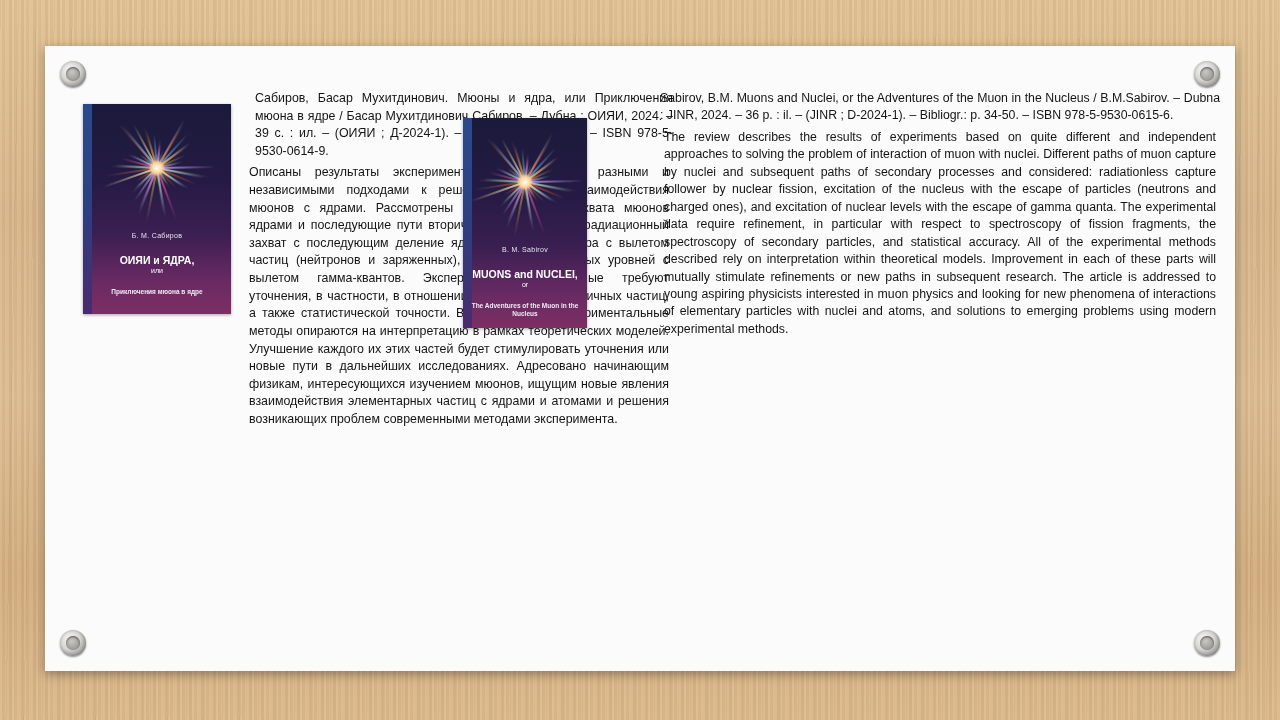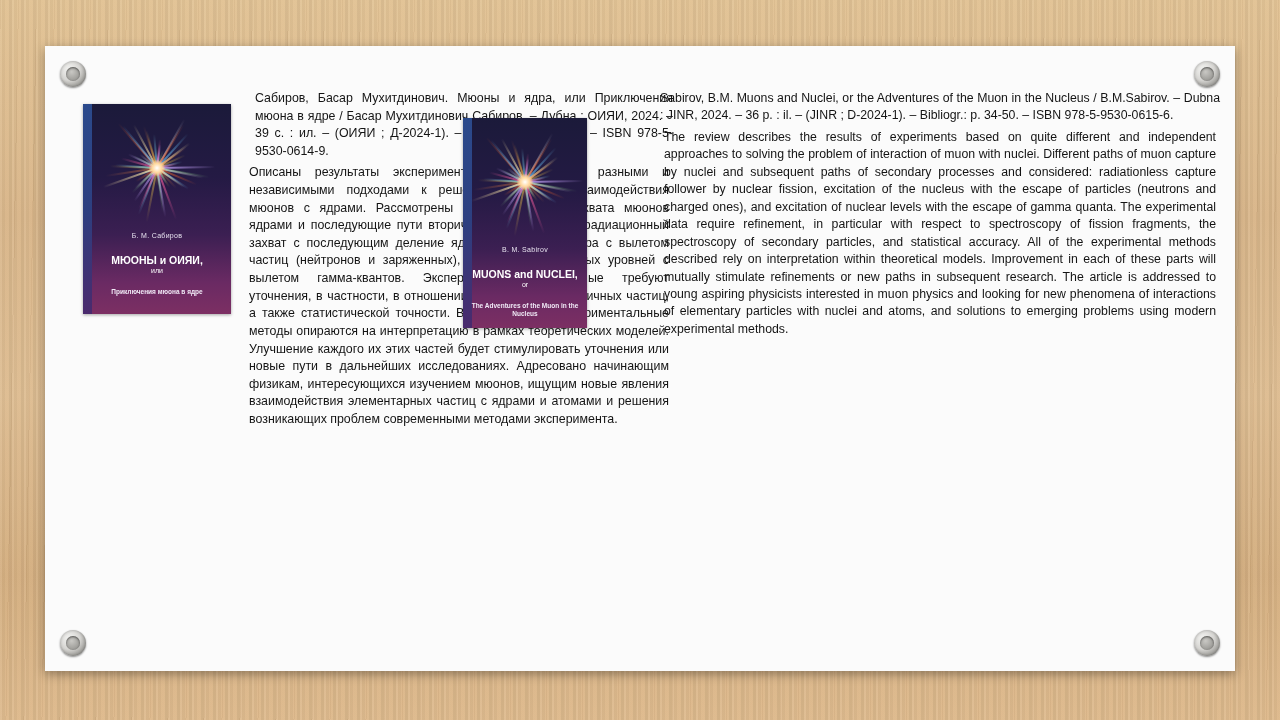--- a/index.html
+++ b/index.html
@@ -251,21 +251,21 @@
             <div class="ray" style="height: 28px; background: linear-gradient(rgb(255, 138, 61) 0%, rgba(255, 255, 255, 0) 100%); transform: translate(-50%, 0px) rotate(316.043deg); opacity: 0.5;"></div>
             <div class="ray" style="height: 23px; background: linear-gradient(rgb(255, 210, 74) 0%, rgba(255, 255, 255, 0) 100%); transform: translate(-50%, 0px) rotate(326.87deg); opacity: 0.6;"></div>
             <div class="ray" style="height: 18px; background: linear-gradient(rgb(127, 227, 255) 0%, rgba(255, 255, 255, 0) 100%); transform: translate(-50%, 0px) rotate(328.696deg); opacity: 0.7;"></div>
             <div class="ray" style="height: 55px; background: linear-gradient(rgb(255, 95, 162) 0%, rgba(255, 255, 255, 0) 100%); transform: translate(-50%, 0px) rotate(339.522deg); opacity: 0.8;"></div>
             <div class="ray" style="height: 50px; background: linear-gradient(rgb(201, 166, 255) 0%, rgba(255, 255, 255, 0) 100%); transform: translate(-50%, 0px) rotate(350.348deg); opacity: 0.9;"></div>
             <div class="ray" style="height: 45px; background: linear-gradient(rgb(157, 255, 143) 0%, rgba(255, 255, 255, 0) 100%); transform: translate(-50%, 0px) rotate(352.174deg); opacity: 0.5;"></div>
           </div>
         <div class="core" style="left:50%;top:64px;"></div>
         <div class="author">Б. М. Сабиров</div>
         <div class="title">
-          <span>МЮОНЫ и ОИЯИ,</span>
+          <span>ОИЯИ и ЯДРА,</span>
           <small>или</small>
         </div>
         <div class="subtitle">Приключения мюона в ядре</div>
       </div>
       <div class="text-block ru">
         <p class="citation">Сабиров, Басар Мухитдинович. Мюоны и ядра, или Приключения мюона в ядре / Басар Мухитдинович Сабиров. – Дубна : ОИЯИ,  2024.  – 39 с. : ил. – (ОИЯИ  ; Д-2024-1).  – Библиогр.: с. 35-38. – ISBN 978-5-9530-0614-9.</p>
         <p class="abstract">Описаны результаты экспериментов с совершенно разными и независимыми подходами к решению проблемы взаимодействия мюонов с ядрами. Рассмотрены различные пути захвата  мюонов ядрами и последующие пути вторичных процессов: безрадиационный захват с последующим деление ядра, возбуждение ядра с вылетом частиц (нейтронов и заряженных), возбуждение ядерных уровней с вылетом гамма-квантов. Экспериментальные данные требуют уточнения, в частности, в отношении спектроскопии вторичных частиц, а также статистической точности. Все описанные экспериментальные методы опираются на интерпретацию в рамках теоретических моделей. Улучшение каждого их этих частей будет стимулировать уточнения или новые пути в дальнейших исследованиях. Адресовано начинающим физикам, интересующихся изучением мюонов, ищущим новые явления взаимодействия элементарных частиц с ядрами и атомами и решения возникающих проблем современными методами эксперимента.</p>
       </div>
     </div>
   </div>

